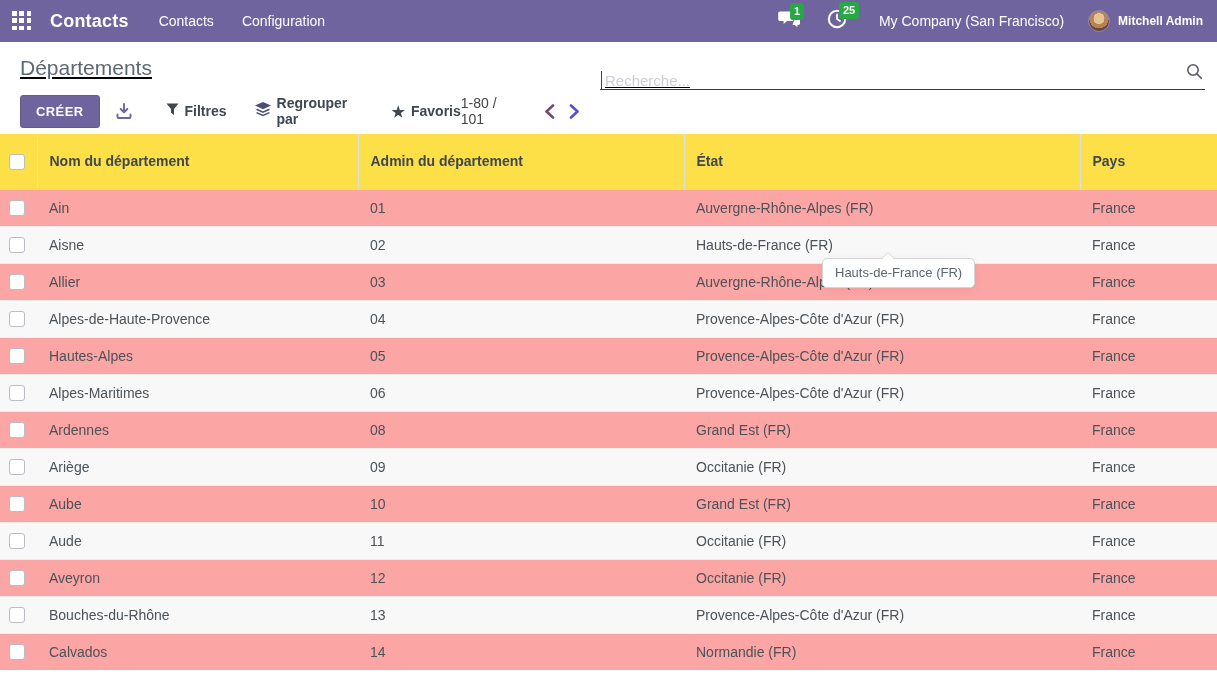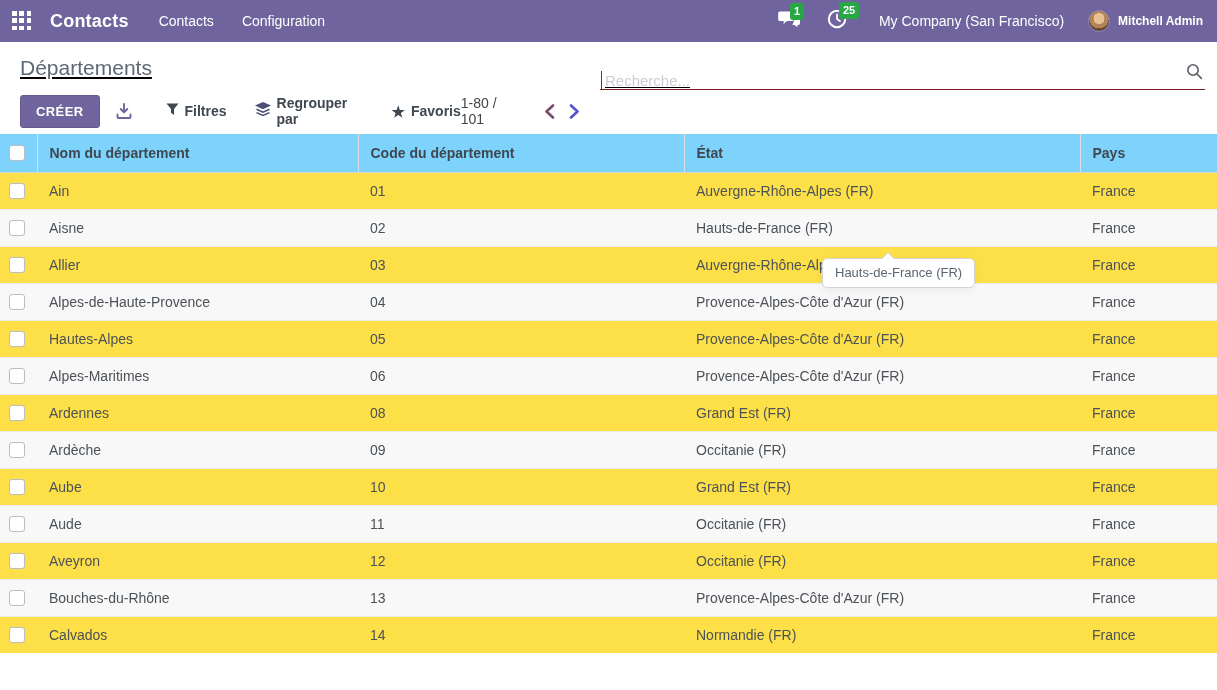--- a/index.html
+++ b/index.html
@@ -50,27 +50,27 @@
   .star-glyph { font-size:15px; color:#3f4750; line-height:1; }
   .pager { margin-left:auto; display:flex; align-items:center; padding-right:8px; }
   .pager-text { font-size:14px; color:#444; margin-right:20px; }
   .pager-btn { cursor:pointer; display:flex; margin-left:4px; }
   .pager-btn.prev { margin-right:10px; }
 
   
   table { width:1217px; border-collapse:collapse; table-layout:fixed; }
   col.c-cb{width:37px;} col.c-name{width:321px;} col.c-code{width:326px;}
   col.c-state{width:396px;} col.c-pays{width:137px;}
-  thead th { background:#7dd3fc; height:38px; text-align:left; font-size:14px;
+  thead th { background:#fde047; height:55px; text-align:left; font-size:14px;
     font-weight:700; color:#3f4750; padding-left:12px; border-right:1px solid #dadfe3;
     border-bottom:1px solid #d4d9dd; cursor:pointer; }
   thead th:last-child { border-right:none; }
   thead th.cb-cell, tbody td.cb-cell { padding-left:9px; border-right:1px solid #dadfe3; }
   tbody td.cb-cell { border-right:none; }
-  tbody tr { height:37px; border-top:1px solid #ededee; background:#fde047; }
+  tbody tr { height:37px; border-top:1px solid #ededee; background:#fca5a5; }
   tbody tr:first-child { border-top:none; }
   tbody tr:nth-child(even) { background:#f8f8f9; }
   tbody td { font-size:14px; color:#4c5257; padding-left:12px; white-space:nowrap;
     overflow:hidden; cursor:pointer; }
   .cb { width:16px; height:16px; border:1px solid #bcbcc6; border-radius:3px;
     background:#fff; display:inline-block; vertical-align:middle; cursor:pointer; }
 
   
   .tooltip { position:absolute; left:822px; top:258px; background:#fff;
     border:1px solid #d4d4d4; border-radius:5px; padding:6px 12px 7px; font-size:13px;
@@ -201,21 +201,21 @@
       <col class="c-code">
       <col class="c-state">
       <col class="c-pays">
     </colgroup>
   <thead>
     <tr>
       <th class="cb-cell">
         <span class="cb"></span>
       </th>
       <th>Nom du département</th>
-      <th>Code du département</th>
+      <th>Admin du département</th>
       <th>État</th>
       <th>Pays</th>
     </tr>
   </thead>
   <tbody>
       <tr>
         <td class="cb-cell"><span class="cb"></span></td>
         <td>Ain</td>
         <td>01</td>
         <td>Auvergne-Rhône-Alpes (FR)</td>
@@ -258,21 +258,21 @@
       </tr>
       <tr>
         <td class="cb-cell"><span class="cb"></span></td>
         <td>Ardennes</td>
         <td>08</td>
         <td>Grand Est (FR)</td>
         <td>France</td>
       </tr>
       <tr>
         <td class="cb-cell"><span class="cb"></span></td>
-        <td>Ardèche</td>
+        <td>Ariège</td>
         <td>09</td>
         <td>Occitanie (FR)</td>
         <td>France</td>
       </tr>
       <tr>
         <td class="cb-cell"><span class="cb"></span></td>
         <td>Aube</td>
         <td>10</td>
         <td>Grand Est (FR)</td>
         <td>France</td>

